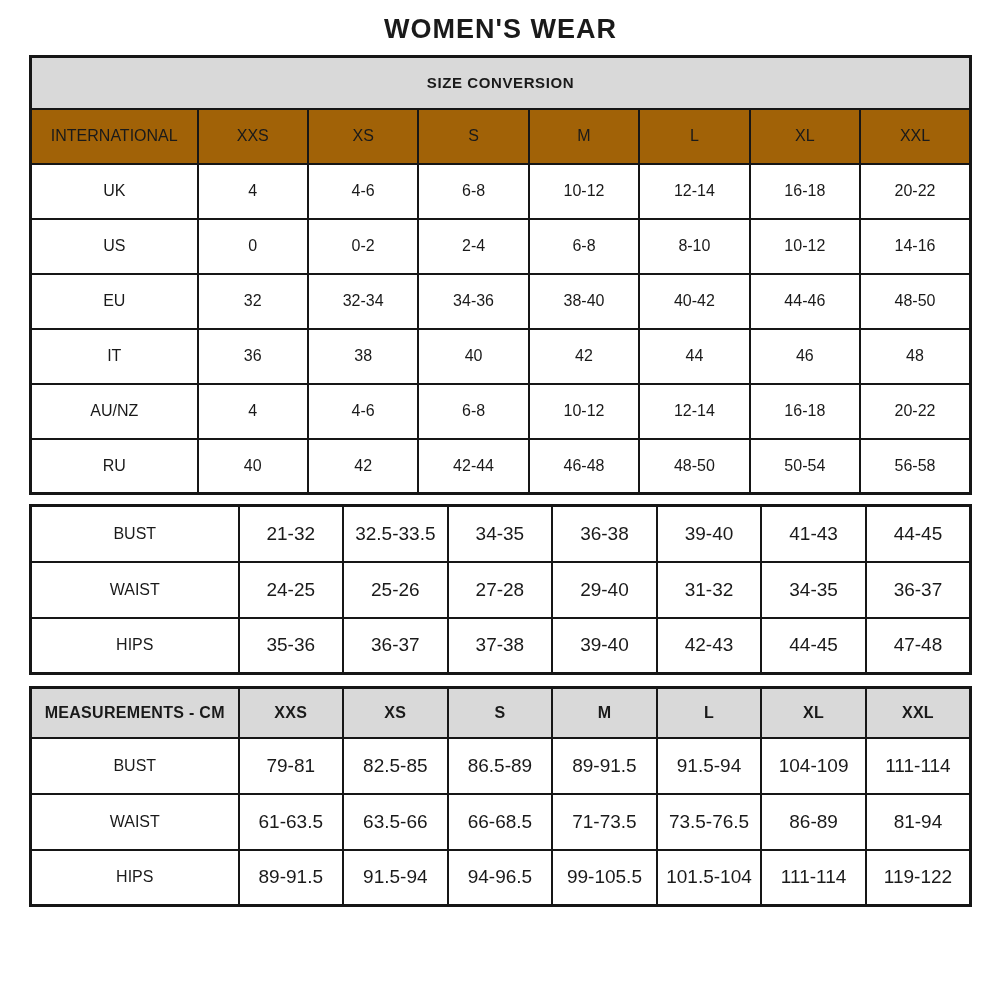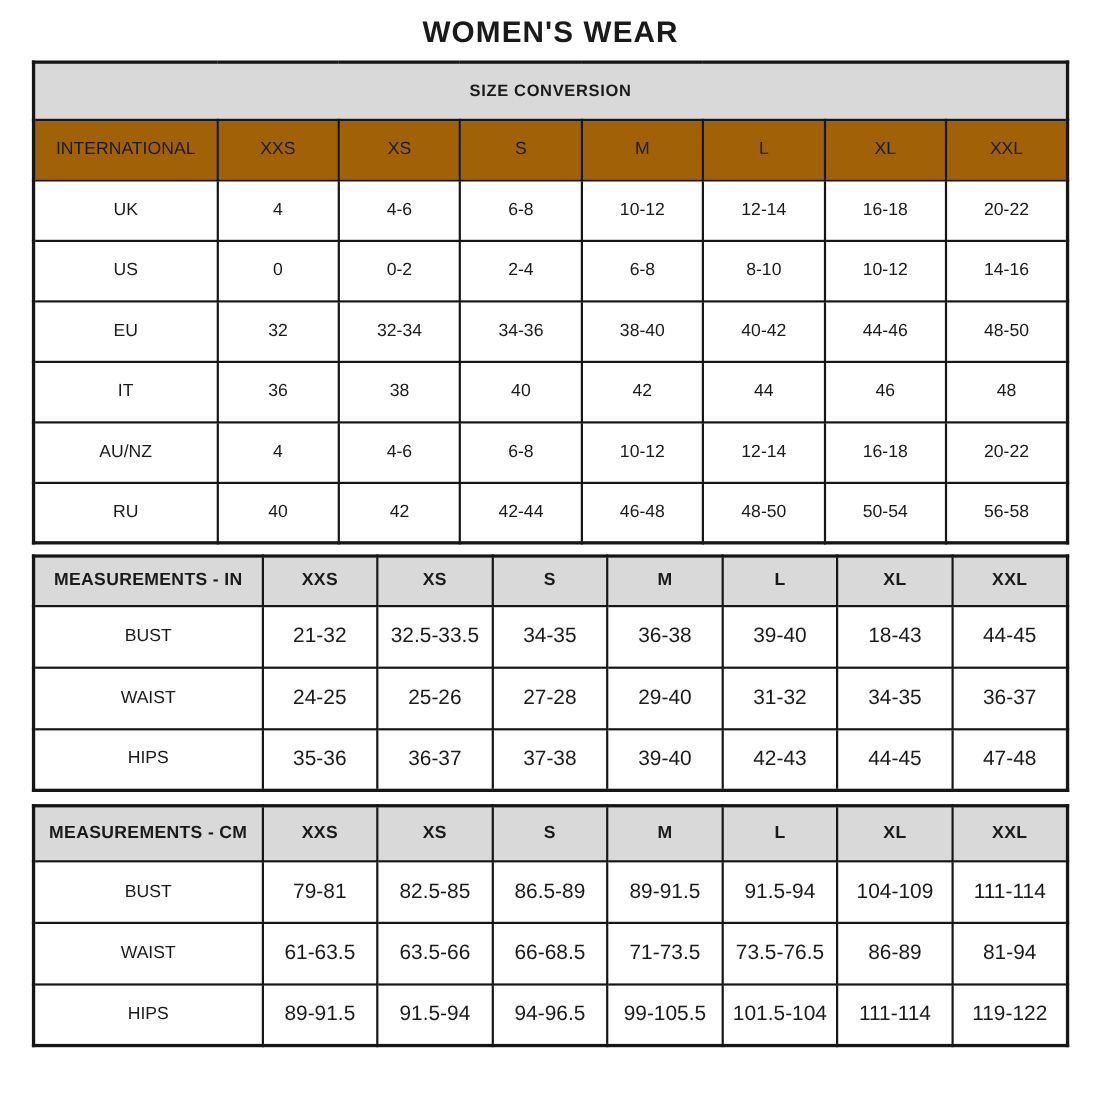--- a/index.html
+++ b/index.html
@@ -167,37 +167,27 @@
       <col>
         <col>
         <col>
         <col>
         <col>
         <col>
         <col>
     </colgroup>
     <tbody id="t-in-body">
         <tr>
-          <th class="hdr">MEASUREMENTS - IN</th>
-          <th class="hdr">XXS</th>
-          <th class="hdr">XS</th>
-          <th class="hdr">S</th>
-          <th class="hdr">M</th>
-          <th class="hdr">L</th>
-          <th class="hdr">XL</th>
-          <th class="hdr">XXL</th>
-        </tr>
-        <tr>
           <td class="rowlabel">BUST</td>
           <td class="val">21-32</td>
           <td class="val">32.5-33.5</td>
           <td class="val">34-35</td>
           <td class="val">36-38</td>
           <td class="val">39-40</td>
-          <td class="val">18-43</td>
+          <td class="val">41-43</td>
           <td class="val">44-45</td>
         </tr>
         <tr>
           <td class="rowlabel">WAIST</td>
           <td class="val">24-25</td>
           <td class="val">25-26</td>
           <td class="val">27-28</td>
           <td class="val">29-40</td>
           <td class="val">31-32</td>
           <td class="val">34-35</td>

